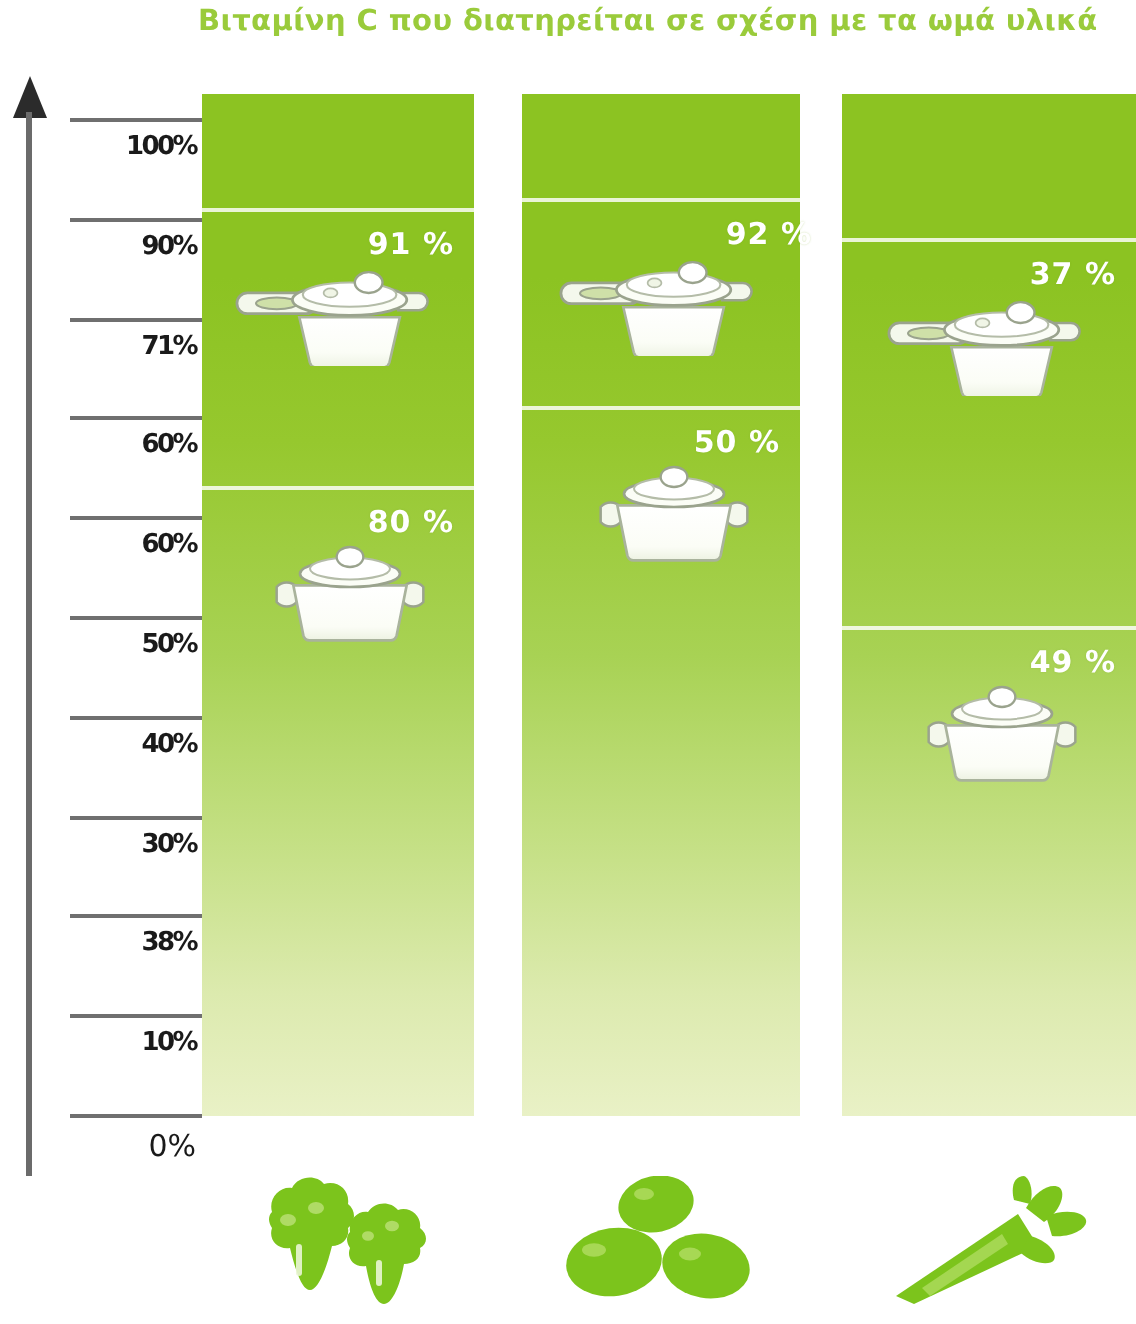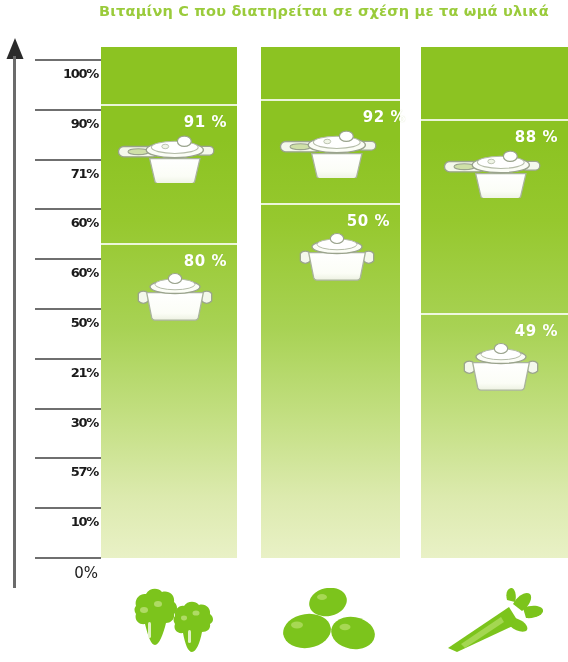--- a/index.html
+++ b/index.html
@@ -142,25 +142,25 @@
       <div class="tick-label" style="top: 115.8px;">90%</div>
       <div class="tick-line" style="top: 158.6px;"></div>
       <div class="tick-label" style="top: 165.6px;">71%</div>
       <div class="tick-line" style="top: 208.4px;"></div>
       <div class="tick-label" style="top: 215.4px;">60%</div>
       <div class="tick-line" style="top: 258.2px;"></div>
       <div class="tick-label" style="top: 265.2px;">60%</div>
       <div class="tick-line" style="top: 308px;"></div>
       <div class="tick-label" style="top: 315px;">50%</div>
       <div class="tick-line" style="top: 357.8px;"></div>
-      <div class="tick-label" style="top: 364.8px;">21%</div>
+      <div class="tick-label" style="top: 364.8px;">40%</div>
       <div class="tick-line" style="top: 407.6px;"></div>
       <div class="tick-label" style="top: 414.6px;">30%</div>
       <div class="tick-line" style="top: 457.4px;"></div>
-      <div class="tick-label" style="top: 464.4px;">57%</div>
+      <div class="tick-label" style="top: 464.4px;">38%</div>
       <div class="tick-line" style="top: 507.2px;"></div>
       <div class="tick-label" style="top: 514.2px;">10%</div>
       <div class="tick-line" style="top: 557px;"></div>
       <div class="tick-label zero" style="top: 564px;">0%</div>
     </div>
 
   <div class="column" id="column-0"></div>
   <div class="column" id="column-1"></div>
   <div class="column" id="column-2"></div>
 
@@ -231,21 +231,21 @@
             </linearGradient>
           </defs>
           <path d="M4 28 a8 8 0 0 1 12 0 l0 9 a8 8 0 0 1 -12 0 z" fill="#f4f8ec" stroke="#9aa38d" stroke-width="1.5"></path>
           <path d="M92 28 a8 8 0 0 0 -12 0 l0 9 a8 8 0 0 0 12 0 z" fill="#f4f8ec" stroke="#9aa38d" stroke-width="1.5"></path>
           <path d="M14 27 h68 l-6 30 a4 4 0 0 1 -4 3 h-48 a4 4 0 0 1 -4 -3 z" fill="url(#potBody)" stroke="#a9b39c" stroke-width="1.6"></path>
           <ellipse cx="48" cy="20" rx="30" ry="8" fill="#fbfdf6" stroke="#9aa38d" stroke-width="1.6"></ellipse>
           <ellipse cx="48" cy="17" rx="24" ry="6.5" fill="#ffffff" stroke="#b4bca8" stroke-width="1.2"></ellipse>
           <ellipse cx="48" cy="10" rx="8" ry="6" fill="#ffffff" stroke="#9aa38d" stroke-width="1.4"></ellipse>
         </svg></div>
       <div class="value-line" style="left: 421px; width: 147px; top: 118.76px;"></div>
-      <div class="value-label" style="left: 492px; width: 66px; text-align: right; top: 127.76px;">88 %</div>
+      <div class="value-label" style="left: 492px; width: 66px; text-align: right; top: 127.76px;">37 %</div>
       <div class="pot-icon" style="left: 440.5px; top: 143.76px;"><svg viewBox="0 0 120 62" width="104" height="54">
           <defs>
             <linearGradient id="pcBody" x1="0" y1="0" x2="0" y2="1">
               <stop offset="0%" stop-color="#ffffff"></stop>
               <stop offset="70%" stop-color="#fbfdf6"></stop>
               <stop offset="100%" stop-color="#eef3e4"></stop>
             </linearGradient>
           </defs>
           <path d="M10 20 h34 a5 5 0 0 1 0 12 h-34 a6 6 0 0 1 0 -12 z" fill="#f4f8ec" stroke="#9aa38d" stroke-width="1.6"></path>
           <ellipse cx="27" cy="26" rx="12" ry="3.4" fill="#cfe0a8" stroke="#9aa38d" stroke-width="1.2"></ellipse>

